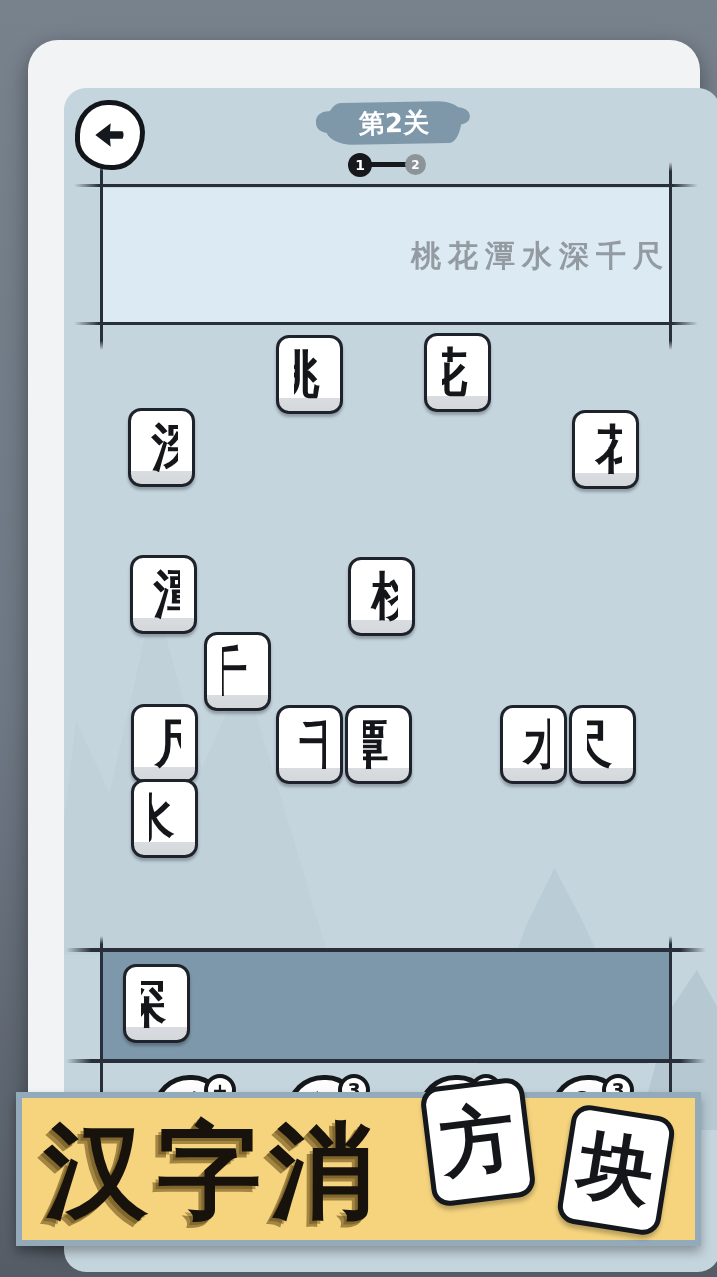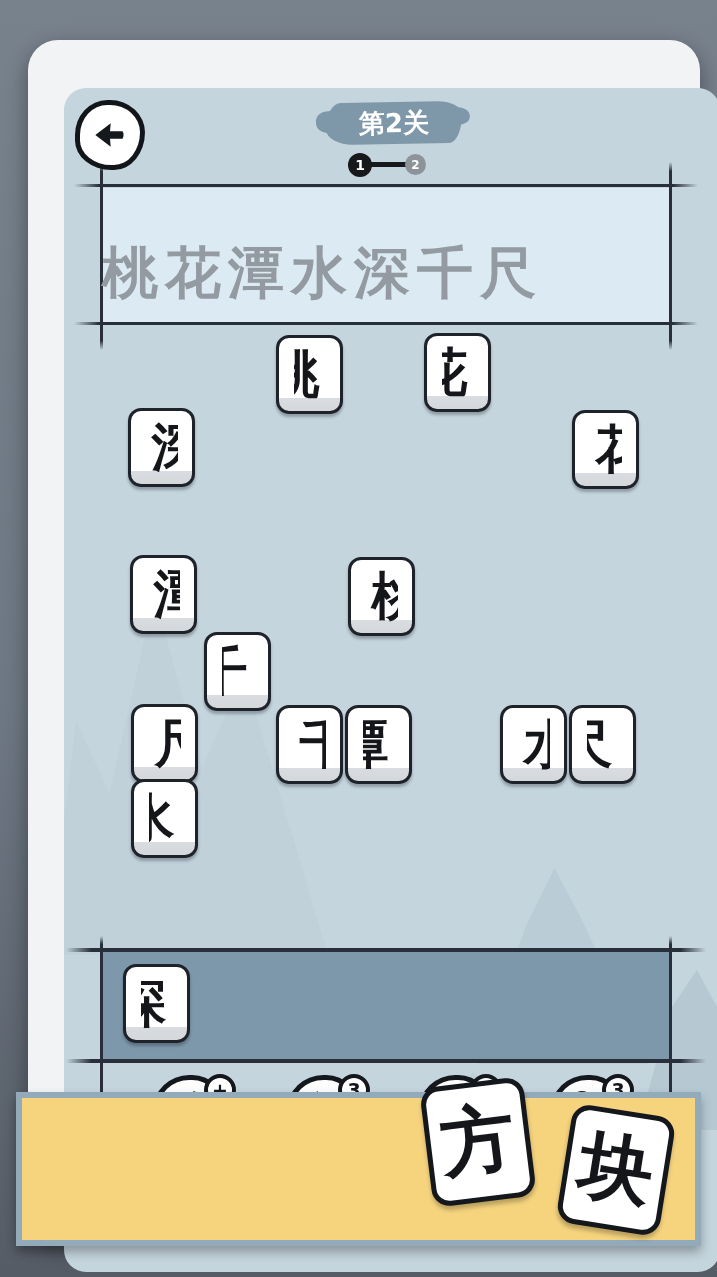--- a/index.html
+++ b/index.html
@@ -25,22 +25,22 @@
       clip-path:polygon(0 100%,30% 25%,55% 0,100% 55%,100% 100%);opacity:.8;}
   .m4{left:380px;top:1020px;width:260px;height:120px;background:#b7c9d3;
       clip-path:polygon(0 100%,25% 10%,50% 70%,72% 25%,100% 100%);opacity:.6;}
 
   
   .hline{position:absolute;height:3px;
     background:linear-gradient(90deg,rgba(40,47,58,0) 0,#282f3a 4%,#282f3a 96%,rgba(40,47,58,0) 100%);}
   .vline{position:absolute;width:3px;
     background:linear-gradient(180deg,rgba(40,47,58,0) 0,#282f3a 5%,#282f3a 95%,rgba(40,47,58,0) 100%);}
   .phrase-fill{position:absolute;left:74px;top:148px;width:568px;height:135px;background:#dcebf3;}
-  .phrase-text{position:absolute;left:74px;top:196px;width:568px;text-align:left;
-    font-size:56px;font-weight:bold;color:#939aa2;letter-spacing:7px;}
+  .phrase-text{position:absolute;left:74px;top:196px;width:568px;text-align:right;
+    font-size:30px;font-weight:bold;color:#939aa2;letter-spacing:7px;}
   .tray-fill{position:absolute;left:74px;top:911px;width:568px;height:111px;background:#7e98ab;}
 
   
   .back-btn{position:absolute;left:47px;top:60px;width:70px;height:70px;background:#fff;
     border:5px solid #12151a;border-radius:48% 52% 46% 54%/52% 48% 56% 44%;
     display:flex;align-items:center;justify-content:center;box-sizing:border-box;}
   .level-banner{position:absolute;left:298px;top:62px;width:136px;height:42px;background:#7e98aa;
     border-radius:16px 26px 14px 28px/26px 14px 30px 16px;transform:rotate(-1deg);
     display:flex;align-items:center;justify-content:center;}
   .level-banner:before{content:"";position:absolute;left:-10px;top:8px;width:26px;height:22px;
@@ -237,15 +237,16 @@
             <span class="handle"></span>
         </span>
         <span class="badge">3</span>
       </div>
 
     </div>
   </div>
 </div>
 
 <div class="footer-banner">
+  <div class="footer-title">汉字消</div>
   <div class="btile btile-fang">方</div>
   <div class="btile btile-kuai">块</div>
 </div>
 
 </body></html>

